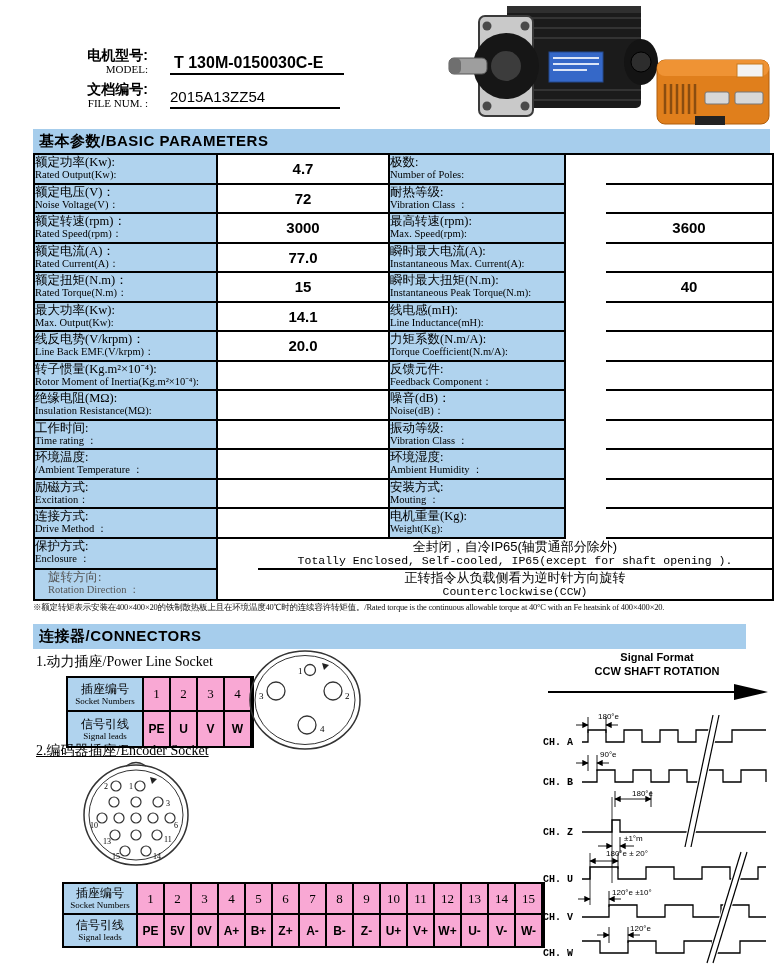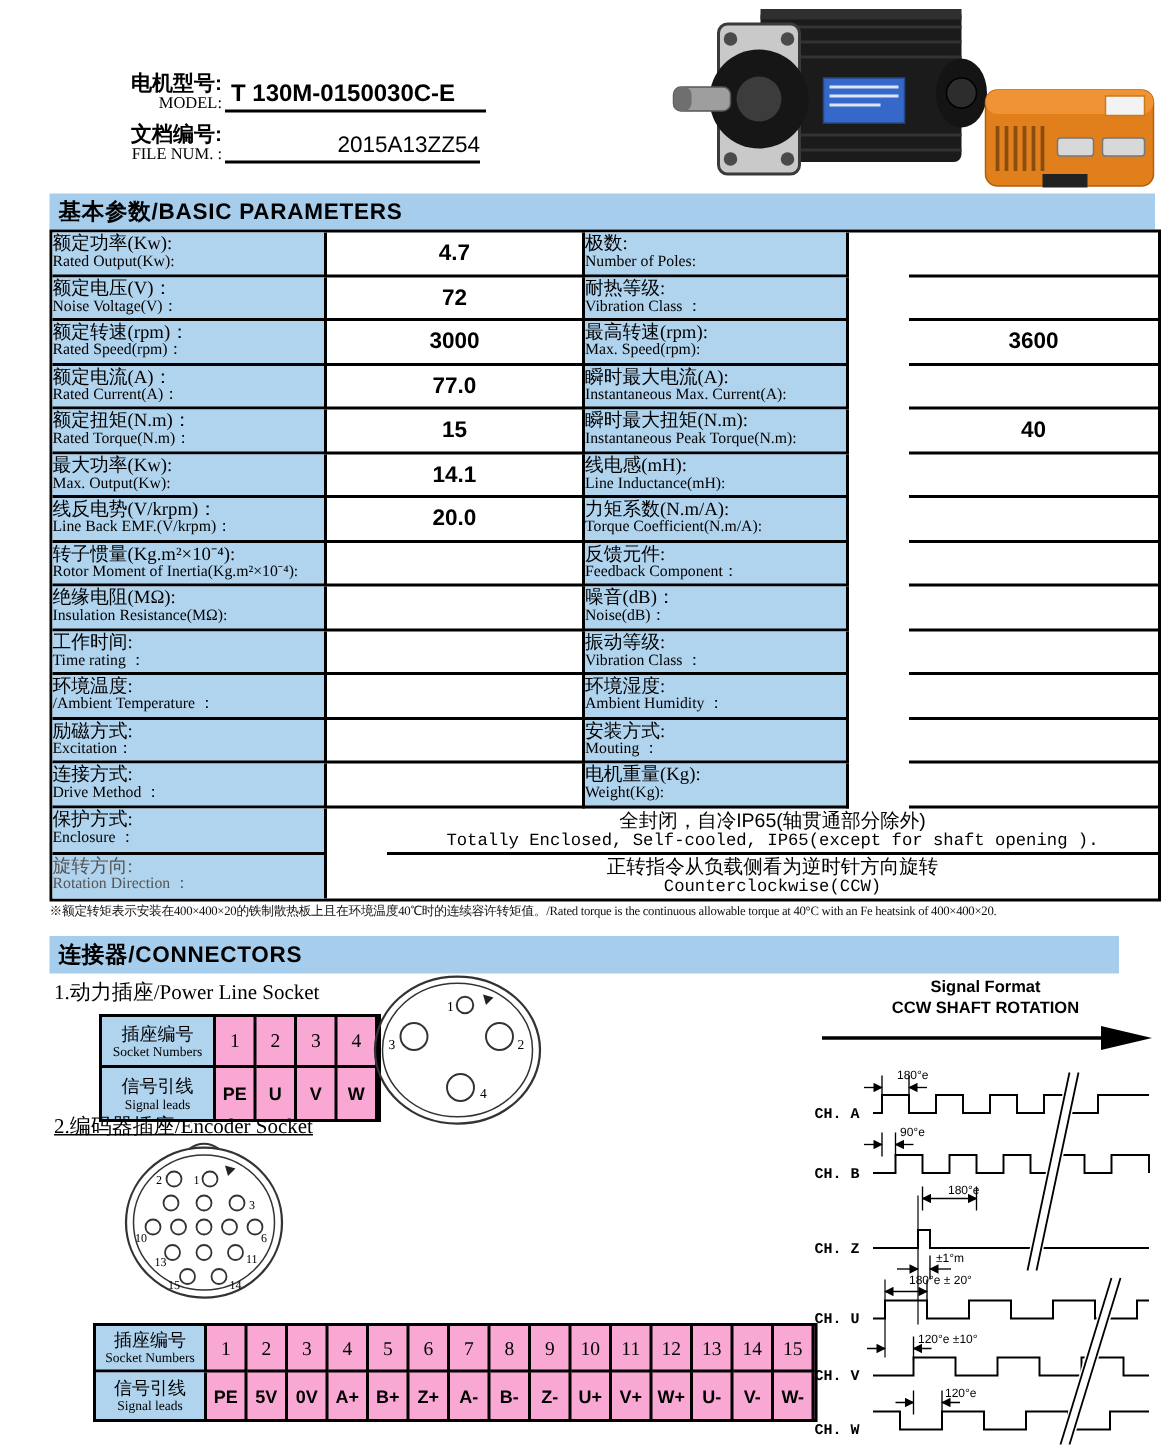--- a/index.html
+++ b/index.html
@@ -1,45 +1,45 @@
 <!DOCTYPE html>
 <html><head>
 <meta charset="utf-8">
 <style>
   html,body{margin:0;padding:0;background:#fff;}
   .page{position:relative;width:774px;height:965px;background:#fff;overflow:hidden;
         font-family:"Liberation Sans",sans-serif;color:#000;}
   .abs{position:absolute;}
 
   
-  .hrow{display:flex;align-items:flex-end;margin-bottom:7px;}
+  .hrow{display:flex;align-items:flex-end;margin-bottom:7px;gap:20px;}
   .hlbl{width:90px;text-align:right;}
   .hcn{font:bold 14px "Liberation Sans",sans-serif;line-height:15px;}
   .hen{font:11px "Liberation Serif",serif;line-height:12px;}
   .uline{border-bottom:2px solid #000;}
   .modelv{width:170px;font:bold 16px "Liberation Sans",sans-serif;padding:0 0 1px 4px;margin-left:2px;}
-  .filev{width:170px;font:15px "Liberation Sans",sans-serif;text-align:right;padding-bottom:2px;margin-left:2px;}
+  .filev{width:170px;font:15px "Liberation Sans",sans-serif;text-align:left;padding-bottom:2px;margin-left:2px;}
 
   
   .bar{background:#a6cdec;display:flex;align-items:center;padding-left:6px;
        font:bold 15px "Liberation Sans",sans-serif;letter-spacing:.5px;}
 
   
   .bp{display:grid;grid-template-columns:183px 172px 176px 1fr;border:2px solid #000;background:#fff;}
   .bp>div{box-sizing:border-box;border-right:2px solid #000;border-bottom:2px solid #000;min-height:29px;}
   .lab{background:#b0d3ee;padding:1px 0;display:flex;flex-direction:column;justify-content:center;overflow:hidden;}
   .val{display:flex;align-items:center;justify-content:center;font:600 15px "Liberation Sans",sans-serif;}
   .bp .noR{border-right:none;margin-left:40px;}
   .bp .noB{border-bottom:none;}
   .cn{font:12.5px "Liberation Serif",serif;line-height:13px;white-space:nowrap;}
   .en{font:10.5px "Liberation Serif",serif;line-height:12.5px;white-space:nowrap;}
   .fullv{grid-column:2/5;display:flex;flex-direction:column;align-items:center;justify-content:center;}
   .cnb{font:13px "Liberation Sans",sans-serif;line-height:15px;text-align:center;}
   .enb{font:11.5px "Liberation Mono",monospace;line-height:14px;text-align:center;}
-  .dimtxt .cn,.dimtxt .en{color:#555;}
+  .dimtxt .cn,.dimtxt .en{color:#555;margin-left:13px;}
 
   .footnote{font:8.5px "Liberation Serif",serif;letter-spacing:-.2px;white-space:nowrap;color:#111;}
 
   .chead{font:14px "Liberation Serif",serif;}
 
   
   .ctab{display:grid;border:2px solid #000;background:#f9a8d4;}
   .ctab>div{box-sizing:border-box;border-right:2px solid #000;border-bottom:2px solid #000;
             display:flex;align-items:center;justify-content:center;}
   .ctab .h{background:#b0d3ee;flex-direction:column;}

